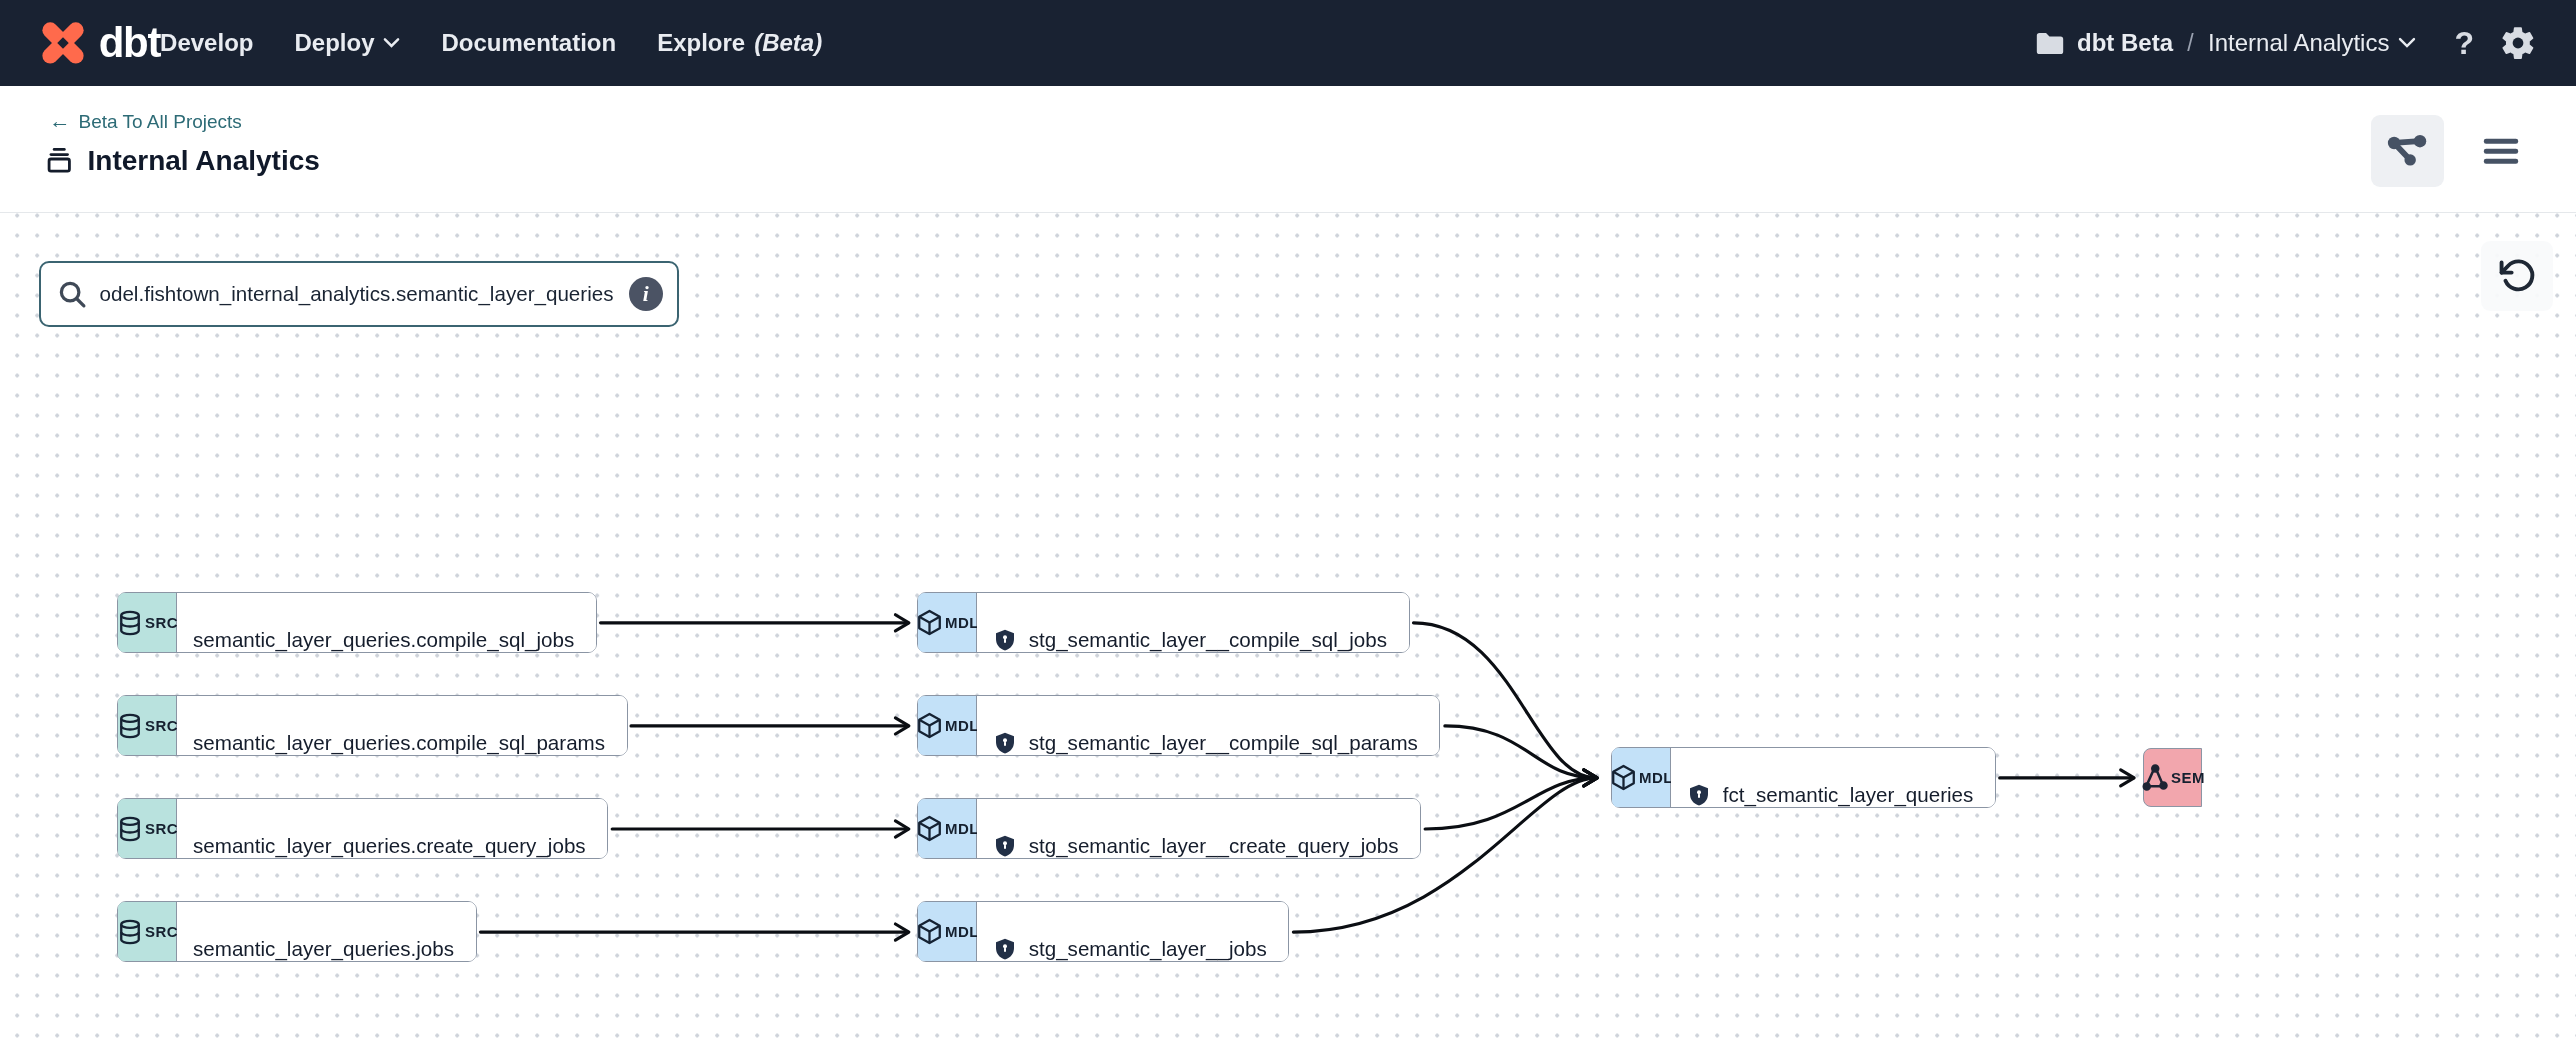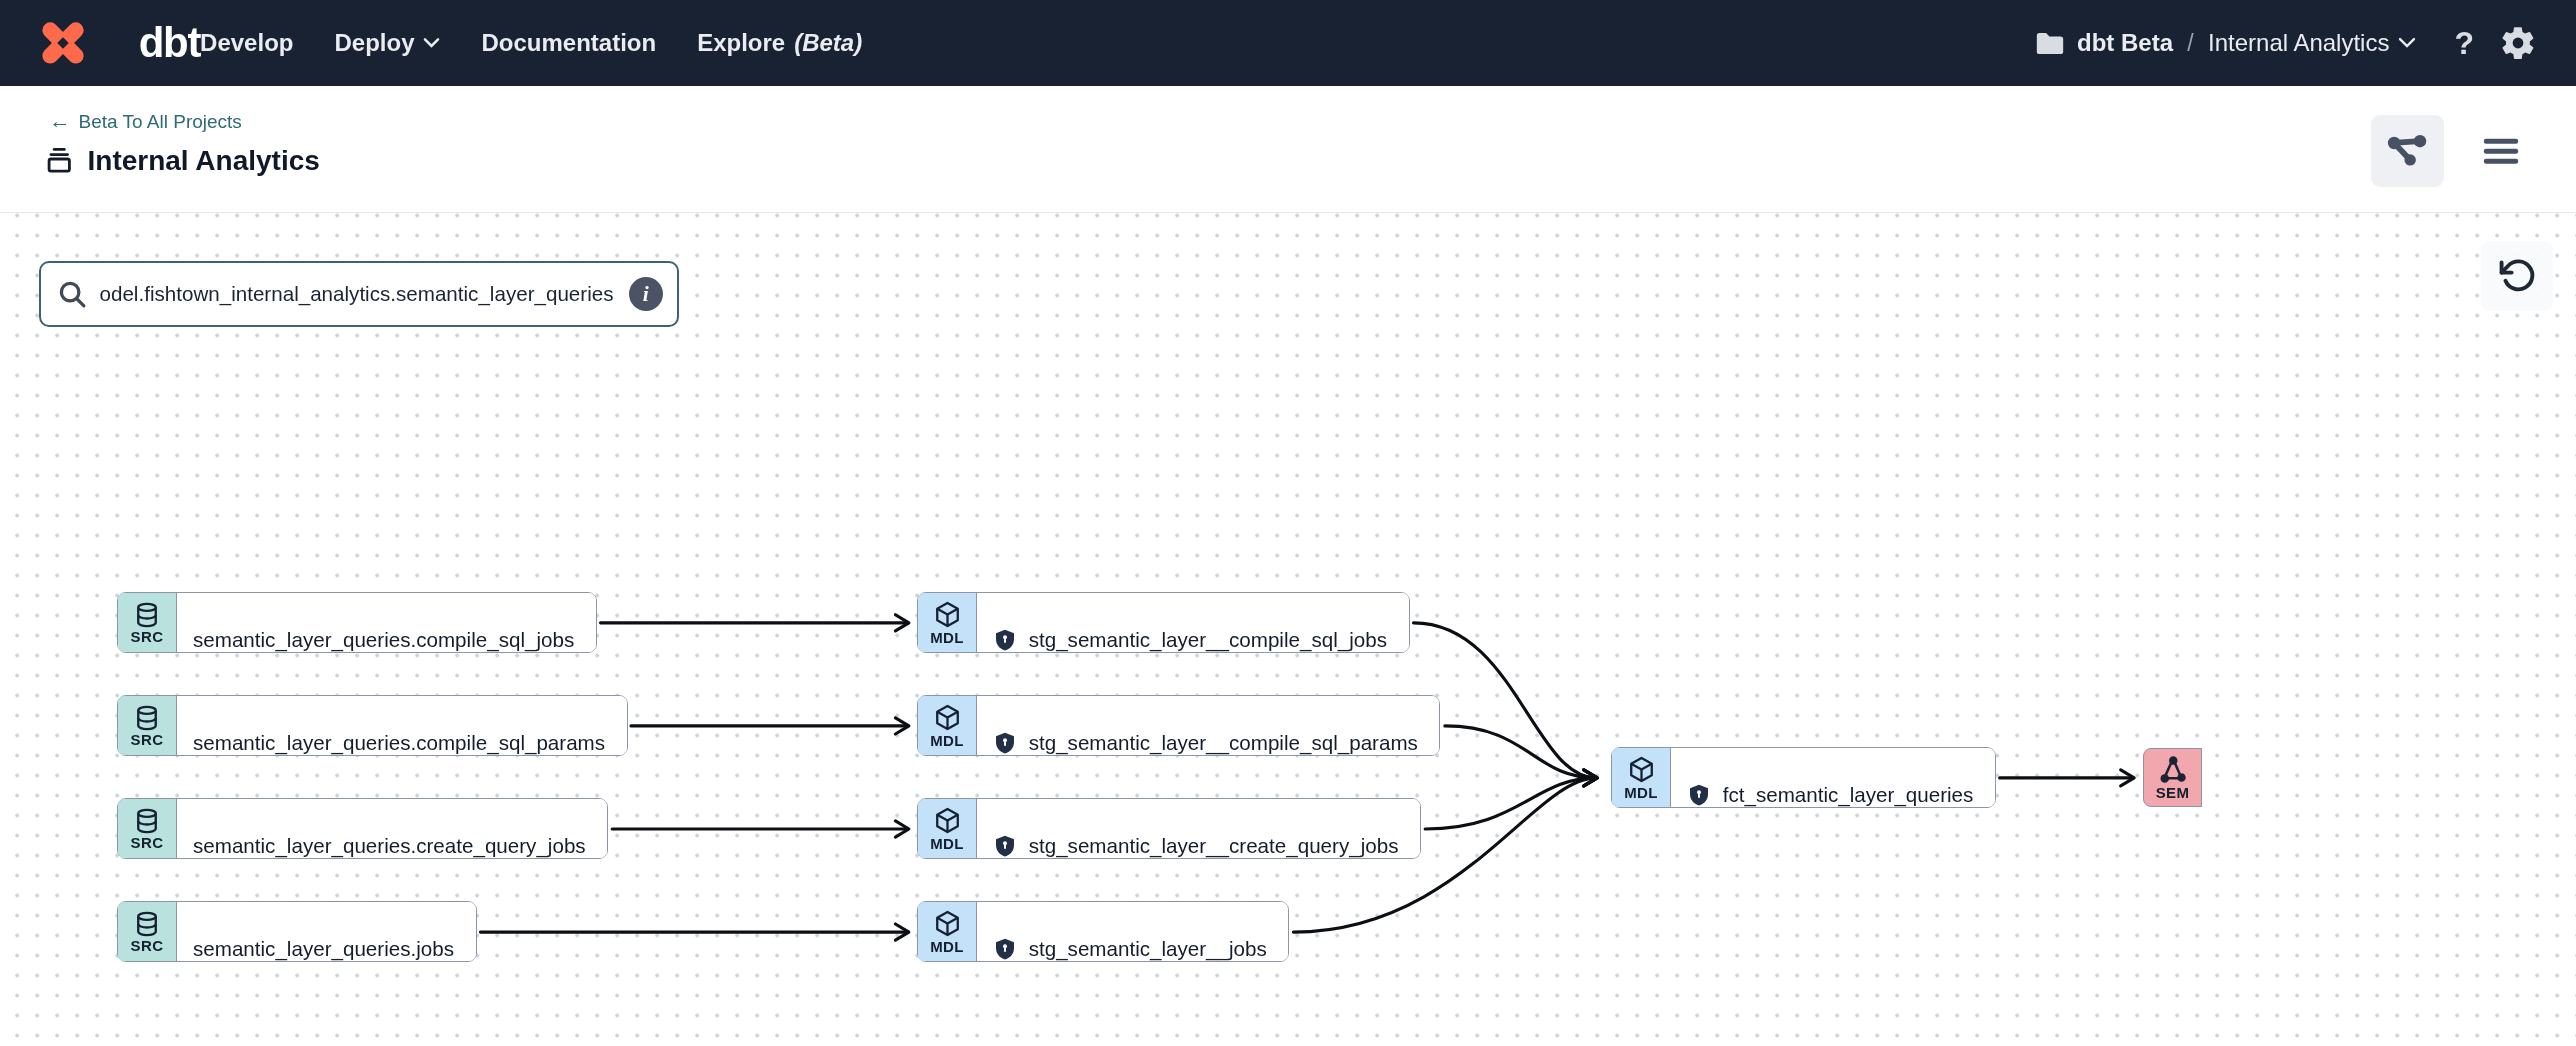--- a/index.html
+++ b/index.html
@@ -10,21 +10,21 @@
     --slate-icon:#465264; --button-bg:#eef0f3; --dot:#ced3da;
   }
   * { box-sizing:border-box; }
   body {
     margin:0; width:2576px; height:1047px; overflow:hidden; background:#fff;
     font-family:"Liberation Sans", sans-serif; color:var(--ink);
   }
   
   .nav { display:flex; align-items:center; height:86px; background:var(--nav-bg); padding:0 39px; }
   .logo { display:flex; align-items:center; gap:11.7px; cursor:pointer; }
-  .logo-text { color:#fff; font-size:42px; font-weight:bold; letter-spacing:-1.3px;margin-left:40px; }
+  .logo-text { color:#fff; font-size:42px; font-weight:bold; letter-spacing:-1.3px; }
   .nav-menu { display:flex; align-items:center; gap:41px; }
   .nav-item { color:var(--nav-text); font-size:24px; font-weight:700; display:flex; align-items:center; gap:9px; cursor:pointer; white-space:nowrap; }
   .nav-item i { font-weight:700; }
   .nav-right { margin-left:auto; display:flex; align-items:center; color:var(--nav-text); font-size:24px; }
   .nav-right .org { font-weight:700; margin-left:10.8px; }
   .nav-right .sep { color:#9aa2b0; margin:0 14.3px; font-size:23px; }
   .nav-right .project { font-weight:500; display:flex; align-items:center; gap:9px; cursor:pointer; }
   .help { font-size:32px; font-weight:700; color:#d8dce3; margin-left:38px; cursor:pointer; }
   .gearbtn { margin-left:25px; cursor:pointer; display:flex; }
   
@@ -59,21 +59,21 @@
     display:flex; align-items:center; justify-content:center;
     font-family:"Liberation Serif", serif; font-style:italic; font-weight:700; font-size:21.5px; cursor:pointer;
   }
   .reset-btn {
     position:absolute; left:2481px; top:28px; width:72px; height:70px; z-index:3;
     background:#f9fafbee; border-radius:9px; display:flex; align-items:center; justify-content:center; cursor:pointer;
   }
   
   #nodes-layer { position:absolute; left:0; top:0; width:100%; height:100%; z-index:2; }
   .node { position:absolute; height:61px; display:inline-flex; border:1.8px solid var(--node-border); border-radius:9px; background:#fff; cursor:pointer; }
-  .node .badge { width:59px; flex:none; display:flex; flex-direction:column; align-items:center; justify-content:center; gap:0.9px; border-right:1.8px solid var(--node-border); border-radius:6.3px 0 0 6.3px; }
+  .node .badge { width:59px; flex:none; display:flex; align-items:center; justify-content:center; gap:0.9px; border-right:1.8px solid var(--node-border); border-radius:6.3px 0 0 6.3px; }
   .node.src .badge { background:var(--src-badge); }
   .node.mdl .badge { background:var(--mdl-badge); }
   .node.sem .badge { background:var(--sem-badge); }
   .blabel { font-size:15px; font-weight:700; color:#15202f; letter-spacing:0.4px; line-height:1; }
   .node .body { display:flex; align-items:flex-end; padding:0 21.5px 0 16px; gap:11.7px; font-size:20.6px; color:#151d2c; white-space:nowrap; background:#fff; border-radius:0 7.2px 7.2px 0; }
   .node .bicon, .node .shield { display:flex; }
   .node.sem { border-color:transparent; }
   .node.sem .badge { border:1.8px solid var(--node-border); border-radius:8px 0 0 8px; }
   .node.sem .body { border:3.6px solid var(--selected-border); border-radius:8px; margin:-1.8px 0 -1.8px -2.7px; z-index:1; }
 </style>

